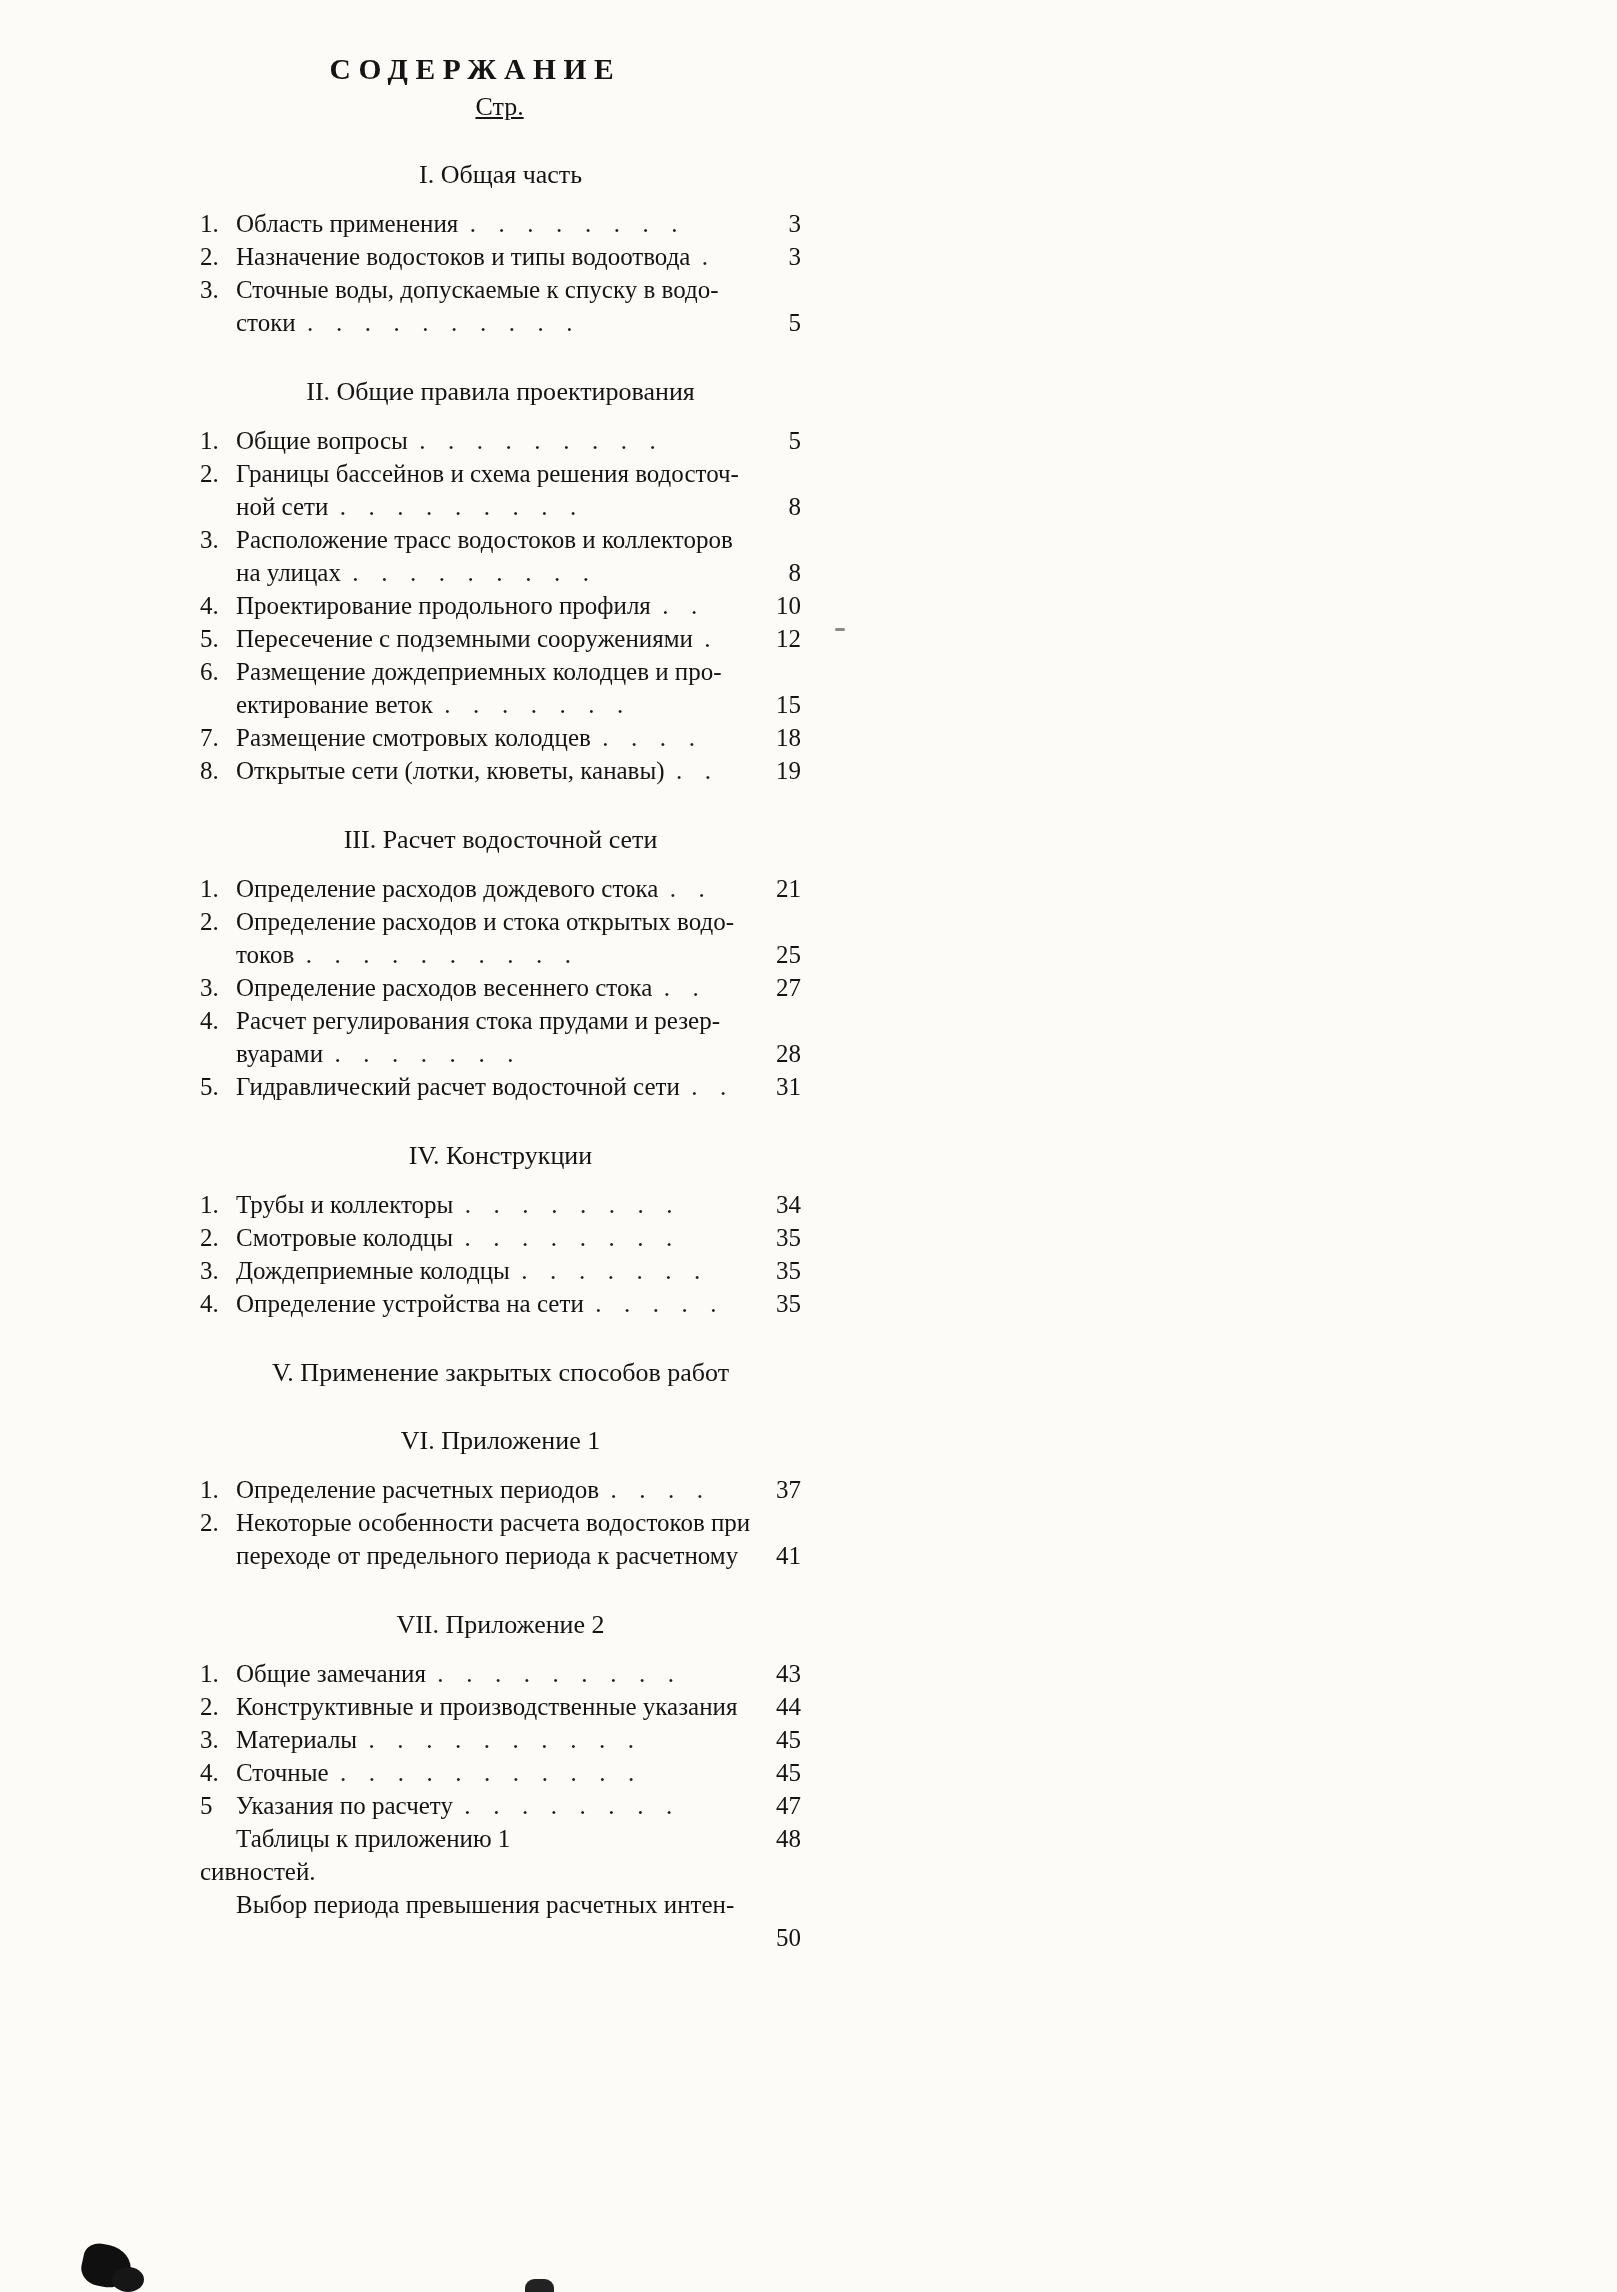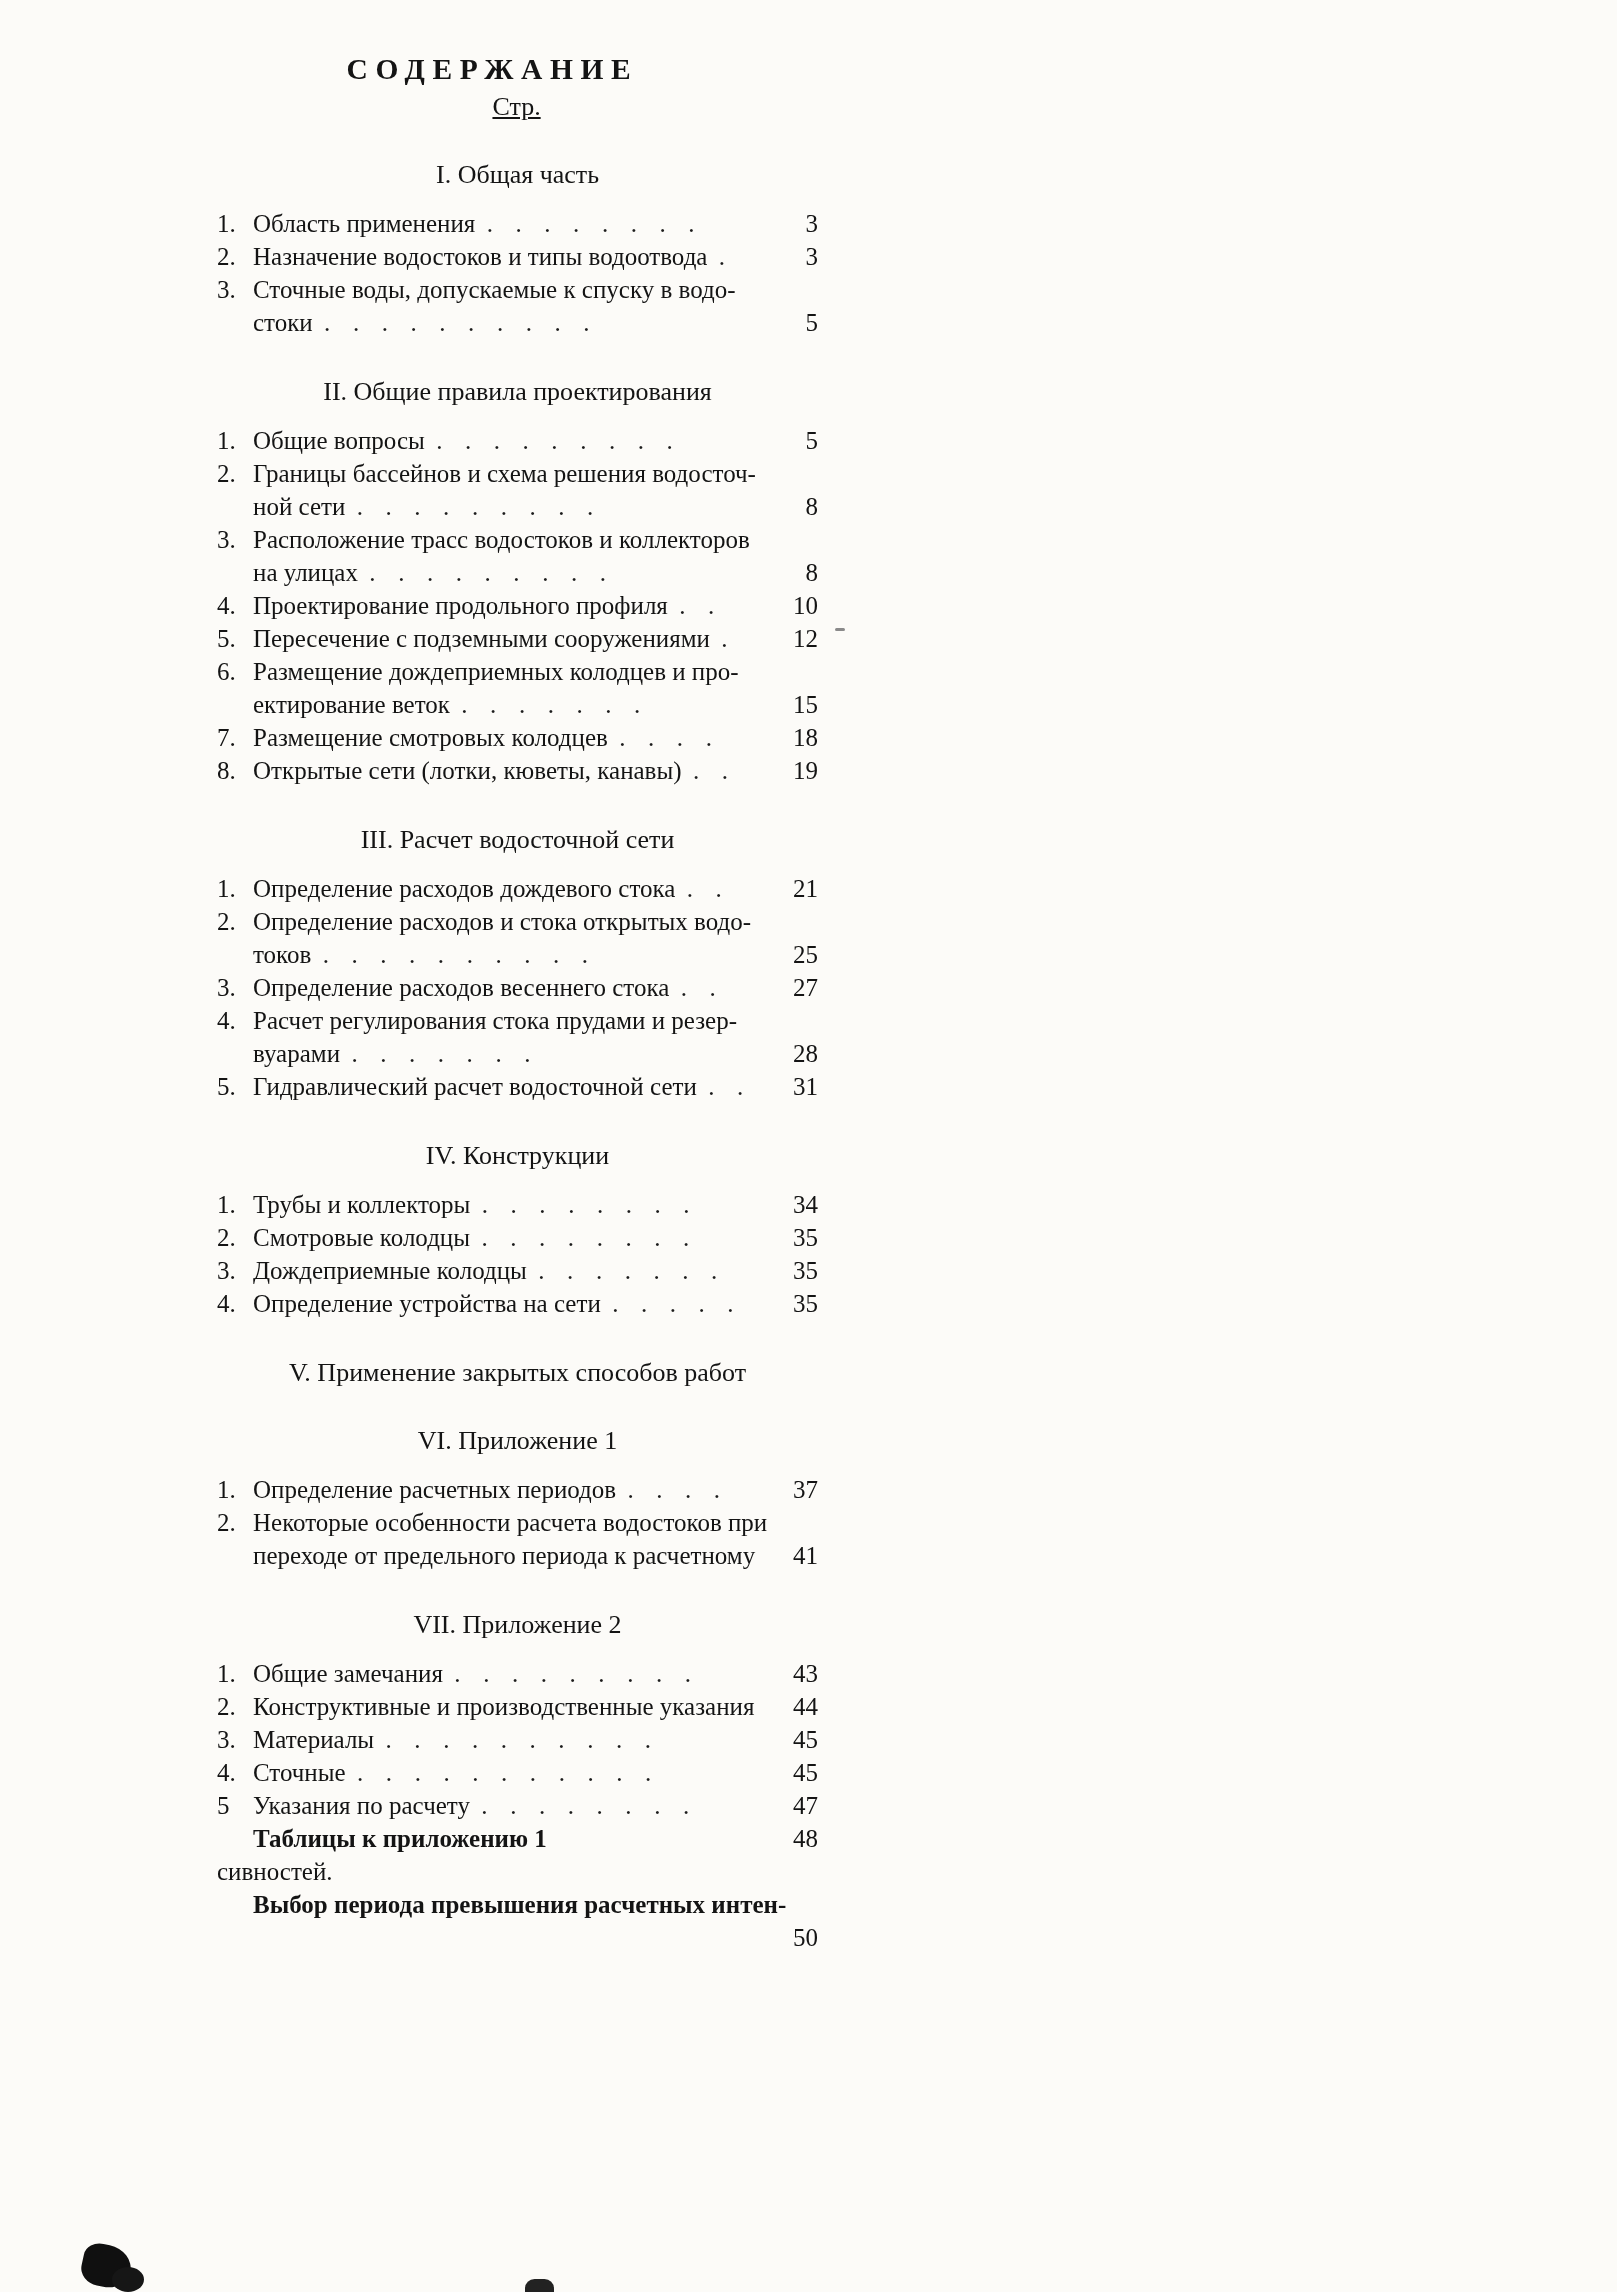--- a/index.html
+++ b/index.html
@@ -5,21 +5,21 @@
   * { margin:0; padding:0; box-sizing:border-box; }
   html,body { background:#e8e8e8; }
   body {
     position:relative;
     width:1618px; height:2292px;
     background:#fcfbf8;
     font-family:"Liberation Serif", serif;
     color:#141414;
     overflow:hidden;
   }
-  .toc { position:absolute; left:217px; top:53px; width:601px; }
+  .toc { position:absolute; left:200px; top:53px; width:601px; }
   .title-row {
     text-align:center;
     font-weight:bold;
     font-size:29.5px;
     letter-spacing:7.6px;
     transform:translateX(-25px);
     white-space:nowrap;
   }
   .str-label {
     text-align:center;
@@ -53,21 +53,21 @@
     color:#1c1c1c;
   }
   .pg {
     position:absolute;
     right:0; bottom:0;
     font-size:25px;
     line-height:33px;
   }
   .item.page-below { margin-bottom:33px; }
   .item.page-below .pg { bottom:-33px;margin-left:24px; }
-  .bold { font-weight:bold;margin-top:24px; }
+  .bold { font-weight:normal;margin-top:24px; }
 
   
   .artifact { position:absolute; background:#2a2a2a; }
   .artifact.dash-right { left:835px; top:628px; width:9.5px; height:2.9px; background:#8a8a8a; border-radius:1.9px; }
   .artifact.blob-bottom-left {
     left:82px; top:2245px; width:49px; height:42px;
     border-radius:40% 60% 55% 45%;
     background:#101010;
     transform:rotate(12deg);
   }

